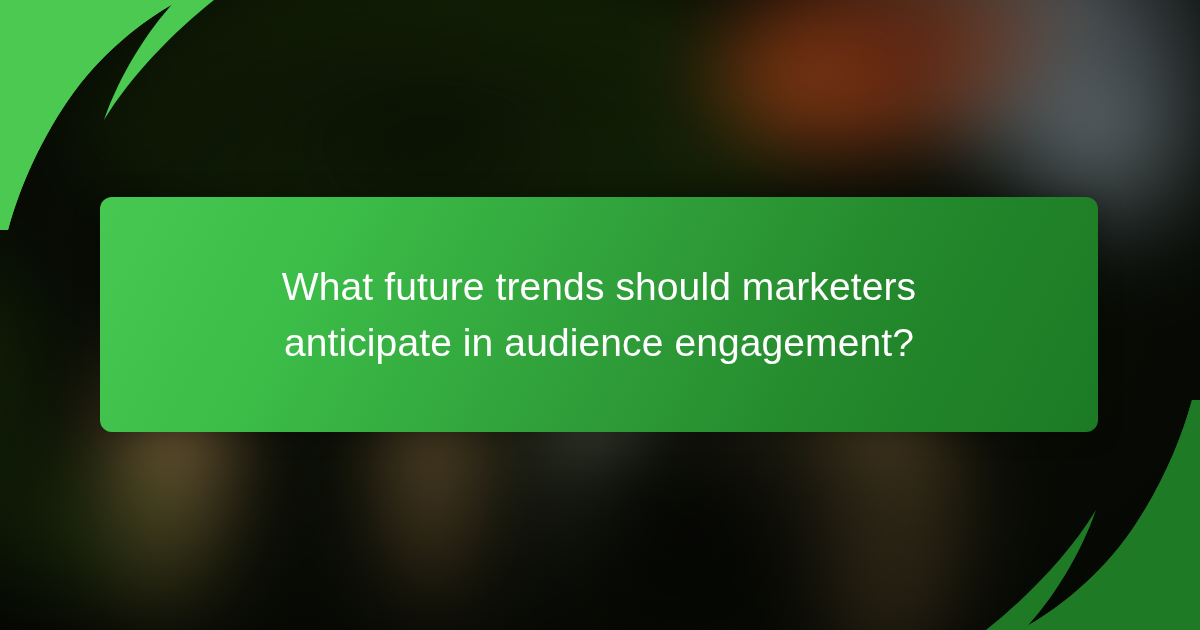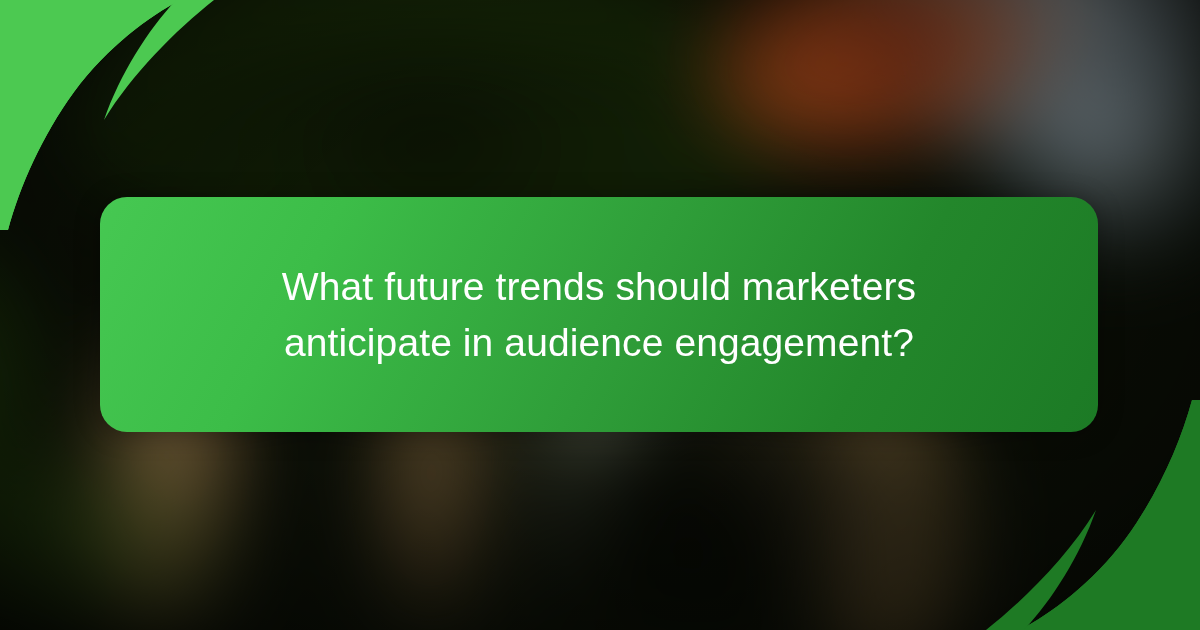--- a/index.html
+++ b/index.html
@@ -139,21 +139,21 @@
   .corner-leaf.tl { left: 0; top: 0; }
   .corner-leaf.br { right: 0; bottom: 0; transform: rotate(180deg); }
 
   
   .quote-card {
     position: absolute;
     left: 100px;
     top: 197px;
     width: 998px;
     height: 235px;
-    border-radius: 27px;
+    border-radius: 12px;
     background: linear-gradient(118deg, #46c852 0%, #3cbd48 22%, #2f9e39 52%, #23872b 76%, #1c7a25 100%);
     display: flex;
     align-items: center;
     justify-content: center;
     box-shadow: 0 2px 26px rgba(0,0,0,0.30);
   }
   .quote-text {
     color: #ffffff;
     font-size: 39px;
     line-height: 56px;

